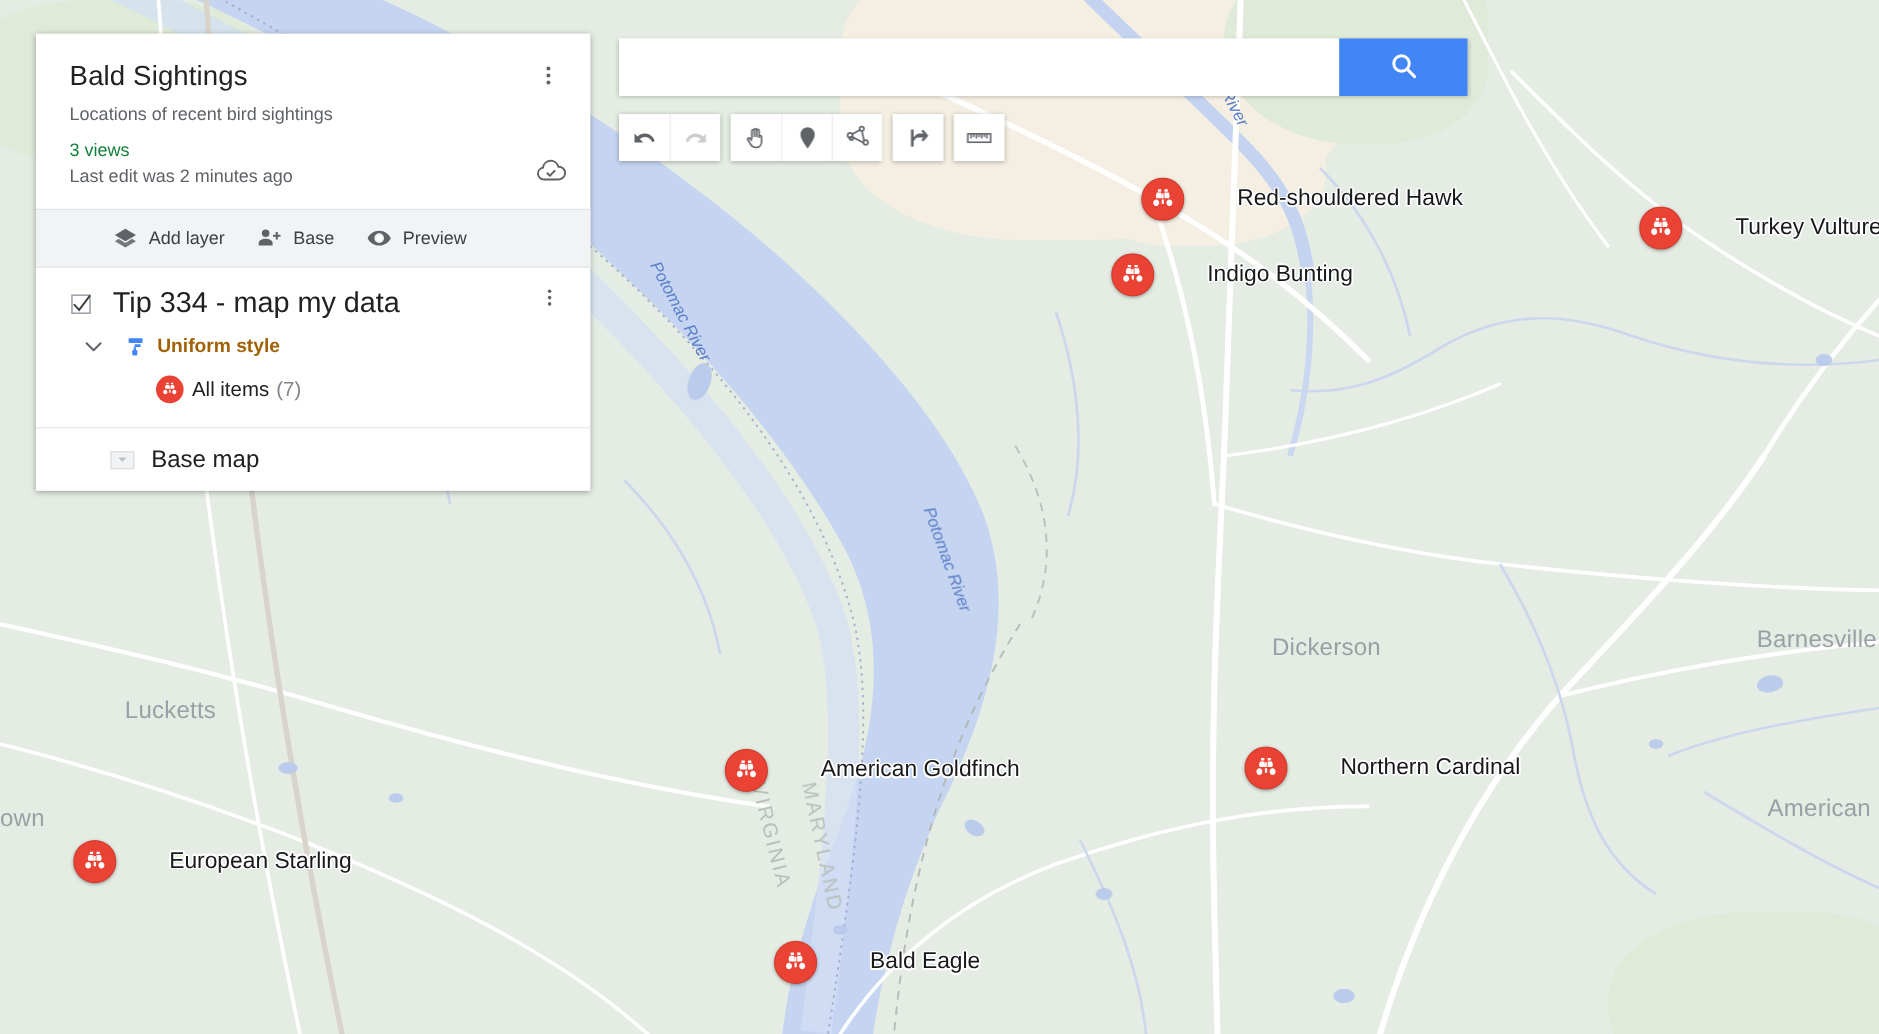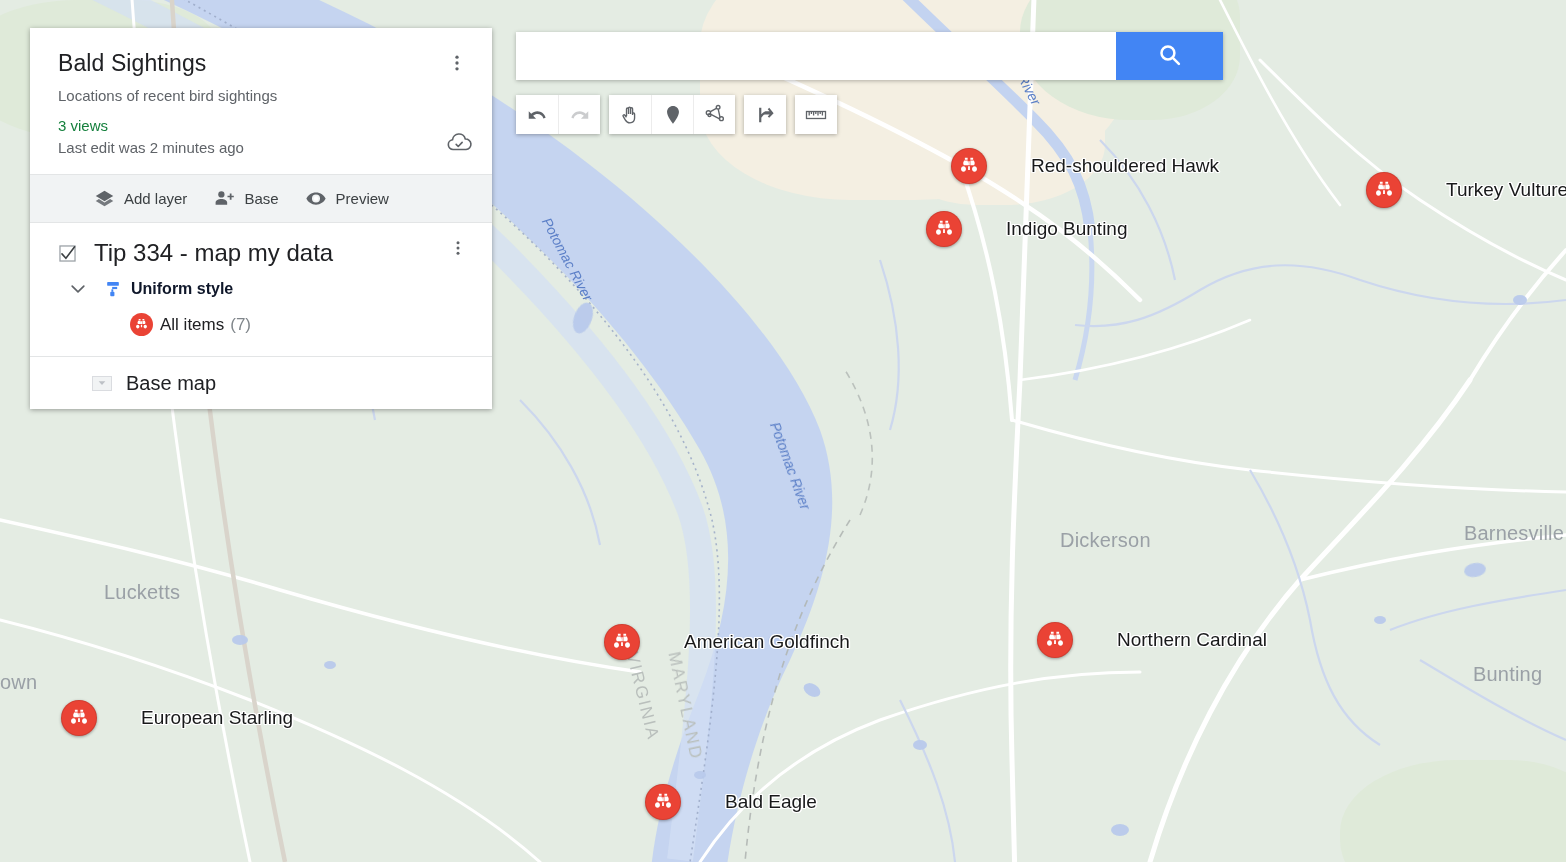--- a/index.html
+++ b/index.html
@@ -194,21 +194,21 @@
   #layer-name { font-size: 24px; color: #202124; }
   #layer-menu-btn {
     position: absolute; right: 0px; top: -3px;
     width: 28px; height: 28px;
     display: flex; align-items: center; justify-content: center;
     cursor: pointer;
   }
   #style-row { display: flex; align-items: center; margin: 0 0 12px 8px; cursor: pointer; }
   #style-chevron { width: 24px; height: 24px; margin-right: 12px; display:flex; align-items:center; justify-content:center; }
   #style-paint { width: 22px; height: 22px; margin-right: 7px; display:flex; align-items:center; justify-content:center; }
-  #style-label { font-size: 16px; color: #0f172a; font-weight: bold; }
+  #style-label { font-size: 16px; color: #a16207; font-weight: bold; }
 
   #allitems-row { display: flex; align-items: center; margin-left: 72px; cursor: pointer; }
   .mini-pin {
     width: 23px; height: 23px; border-radius: 50%;
     background: #ea4335;
     display: flex; align-items: center; justify-content: center;
     flex: none; margin-right: 7px;
   }
   .mini-pin svg { width: 15px; height: 15px; display: block; }
   #allitems-label { font-size: 17px; color: #202124; }
@@ -311,21 +311,21 @@
         <ellipse cx="920" cy="745" rx="7" ry="5"></ellipse>
         <ellipse cx="1520" cy="300" rx="7" ry="5"></ellipse>
         <ellipse cx="700" cy="775" rx="6" ry="4"></ellipse>
         <ellipse cx="1120" cy="830" rx="9" ry="6"></ellipse>
         <ellipse cx="470" cy="150" rx="7" ry="12" transform="rotate(30 470 150)"></ellipse>
       </g>
     </svg>
 
     <div class="place-label" style="left:1060px;top:529px;">Dickerson</div>
     <div class="place-label" style="left:1464px;top:522px;">Barnesville</div>
-    <div class="place-label" style="left:1473px;top:663px;">Bunting</div>
+    <div class="place-label" style="left:1473px;top:663px;">American</div>
     <div class="place-label" style="left:104px;top:581px;">Lucketts</div>
     <div class="place-label" style="left:0px;top:671px;">own</div>
 
     <div class="river-label" style="left:553px;top:215px;transform:rotate(62deg);transform-origin:0 0;">Potomac River</div>
     <div class="river-label" style="left:782px;top:420px;transform:rotate(70deg);transform-origin:0 0;">Potomac River</div>
     <div class="river-label" style="left:1020px;top:55px;transform:rotate(62deg);transform-origin:0 0;">ey River</div>
 
     <div class="state-label" style="left:641px;top:650px;transform:rotate(76deg);transform-origin:0 0;">VIRGINIA</div>
     <div class="state-label" style="left:683px;top:650px;transform:rotate(78deg);transform-origin:0 0;">MARYLAND</div>
 

